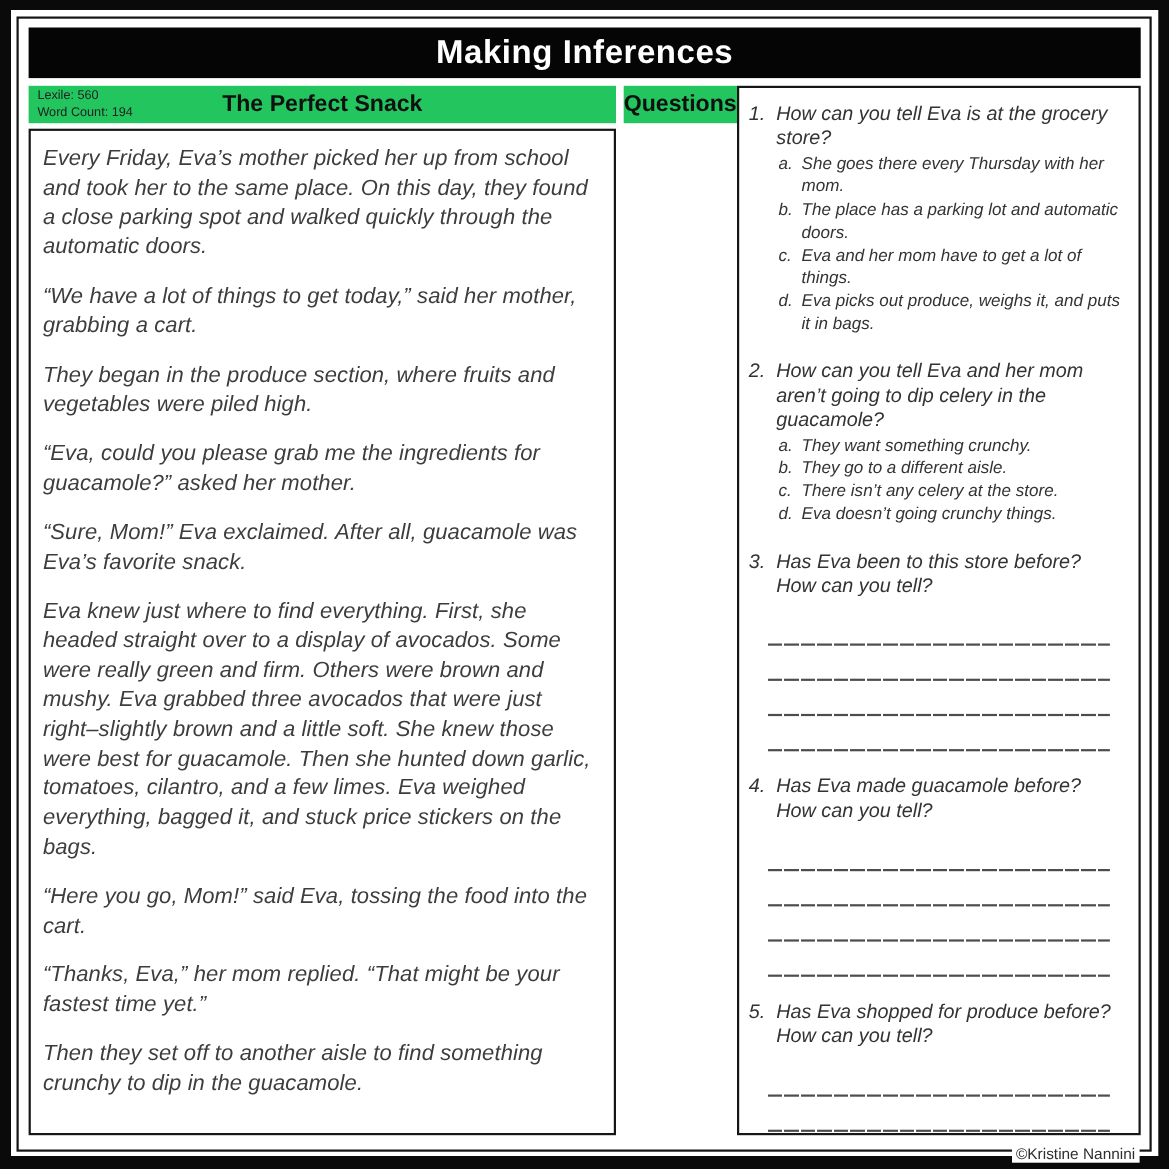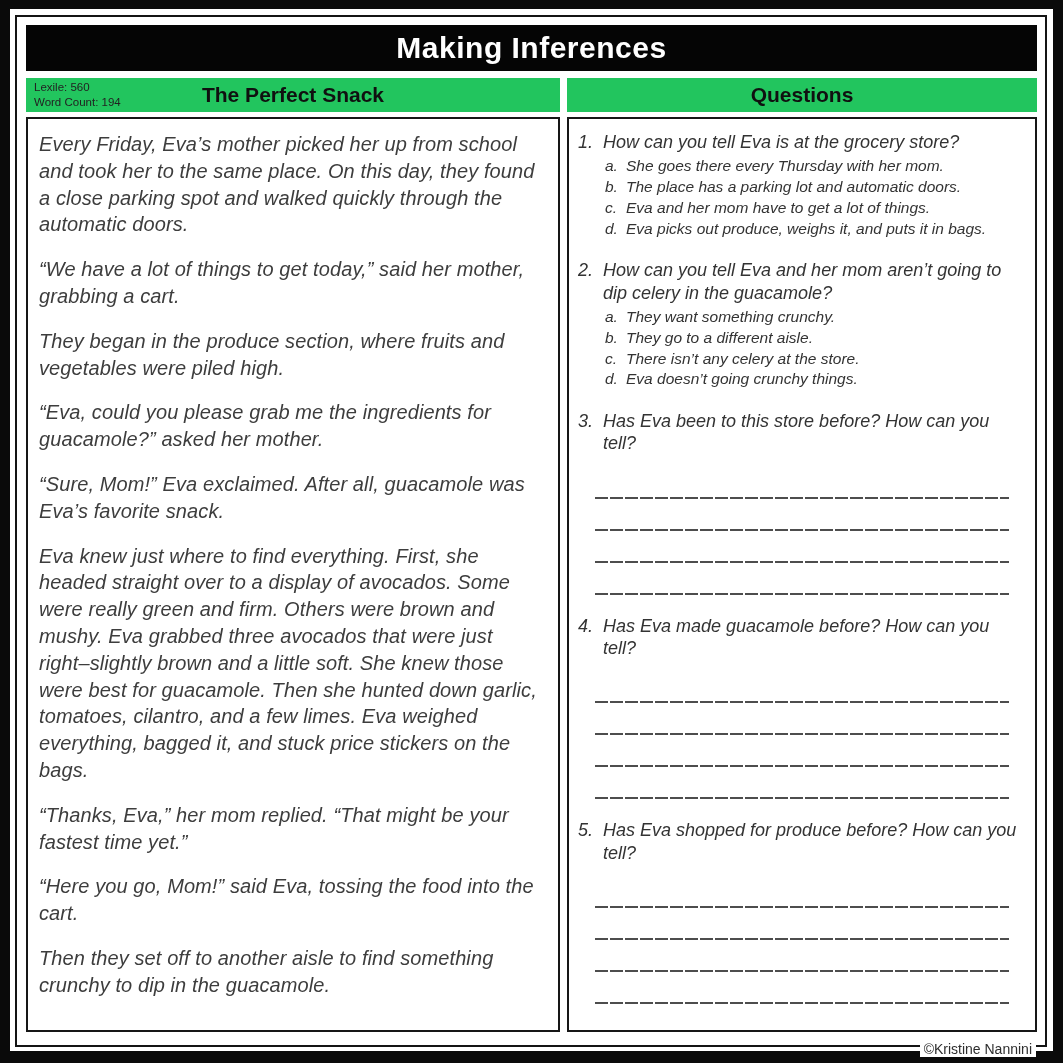--- a/index.html
+++ b/index.html
@@ -35,21 +35,21 @@
     font-size: 30px; font-weight: bold; letter-spacing: 0.5px;
     display: flex; align-items: center; justify-content: center;
   }
   .columns {
     margin-top: 7px;
     display: flex;
     gap: 7px;
     height: 954px;
   }
   .col-left  { flex: 0 0 534px; display: flex; flex-direction: column; }
-  .col-right { flex: 1;         display: flex; flex-direction: column; }
+  .col-right { flex: 1;         display: flex; flex-direction: row; }
   .col-header {
     height: 34px; flex: 0 0 34px;
     background: #22c55e;
     position: relative;
     display: flex; align-items: center; justify-content: center;
     font-size: 21px; font-weight: bold; color: #101010;
     margin-bottom: 5px;
   }
   .lexile-block {
     position: absolute; left: 8px; top: 50%;
@@ -123,22 +123,22 @@
         </div>
         <span>The Perfect Snack</span>
       </div>
       <div class="text-box passage-box">
         <p>Every Friday, Eva’s mother picked her up from school and took her to the same place. On this day, they found a close parking spot and walked quickly through the automatic doors.</p>
         <p>“We have a lot of things to get today,” said her mother, grabbing a cart.</p>
         <p>They began in the produce section, where fruits and vegetables were piled high.</p>
         <p>“Eva, could you please grab me the ingredients for guacamole?” asked her mother.</p>
         <p>“Sure, Mom!” Eva exclaimed. After all, guacamole was Eva’s favorite snack.</p>
         <p>Eva knew just where to find everything. First, she headed straight over to a display of avocados. Some were really green and firm. Others were brown and mushy. Eva grabbed three avocados that were just right–slightly brown and a little soft. She knew those were best for guacamole. Then she hunted down garlic, tomatoes, cilantro, and a few limes. Eva weighed everything, bagged it, and stuck price stickers on the bags.</p>
+        <p>“Here you go, Mom!” said Eva, tossing the food into the cart.</p>
         <p>“Thanks, Eva,” her mom replied. “That might be your fastest time yet.”</p>
-        <p>“Here you go, Mom!” said Eva, tossing the food into the cart.</p>
         <p>Then they set off to another aisle to find something crunchy to dip in the guacamole.</p>
       </div>
     </div>
 
     <div class="col-right">
       <div class="col-header">
         <span>Questions</span>
       </div>
       <div class="text-box questions-box">
 

